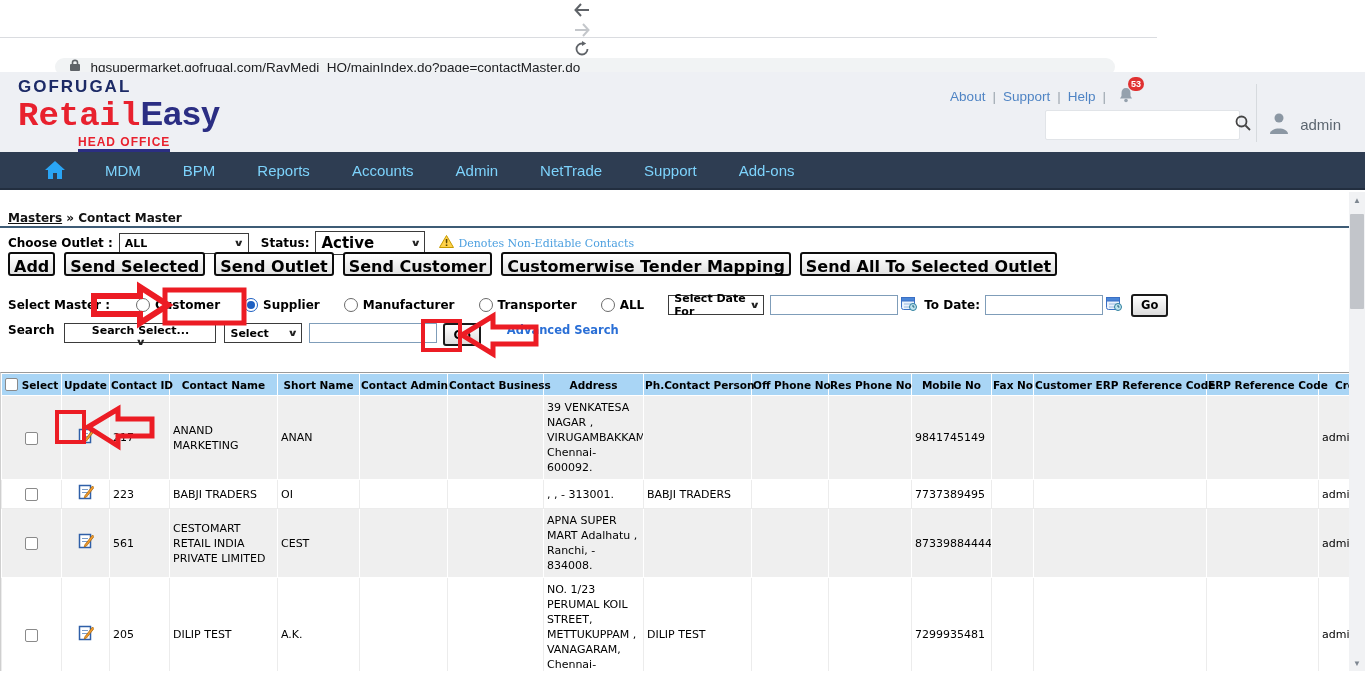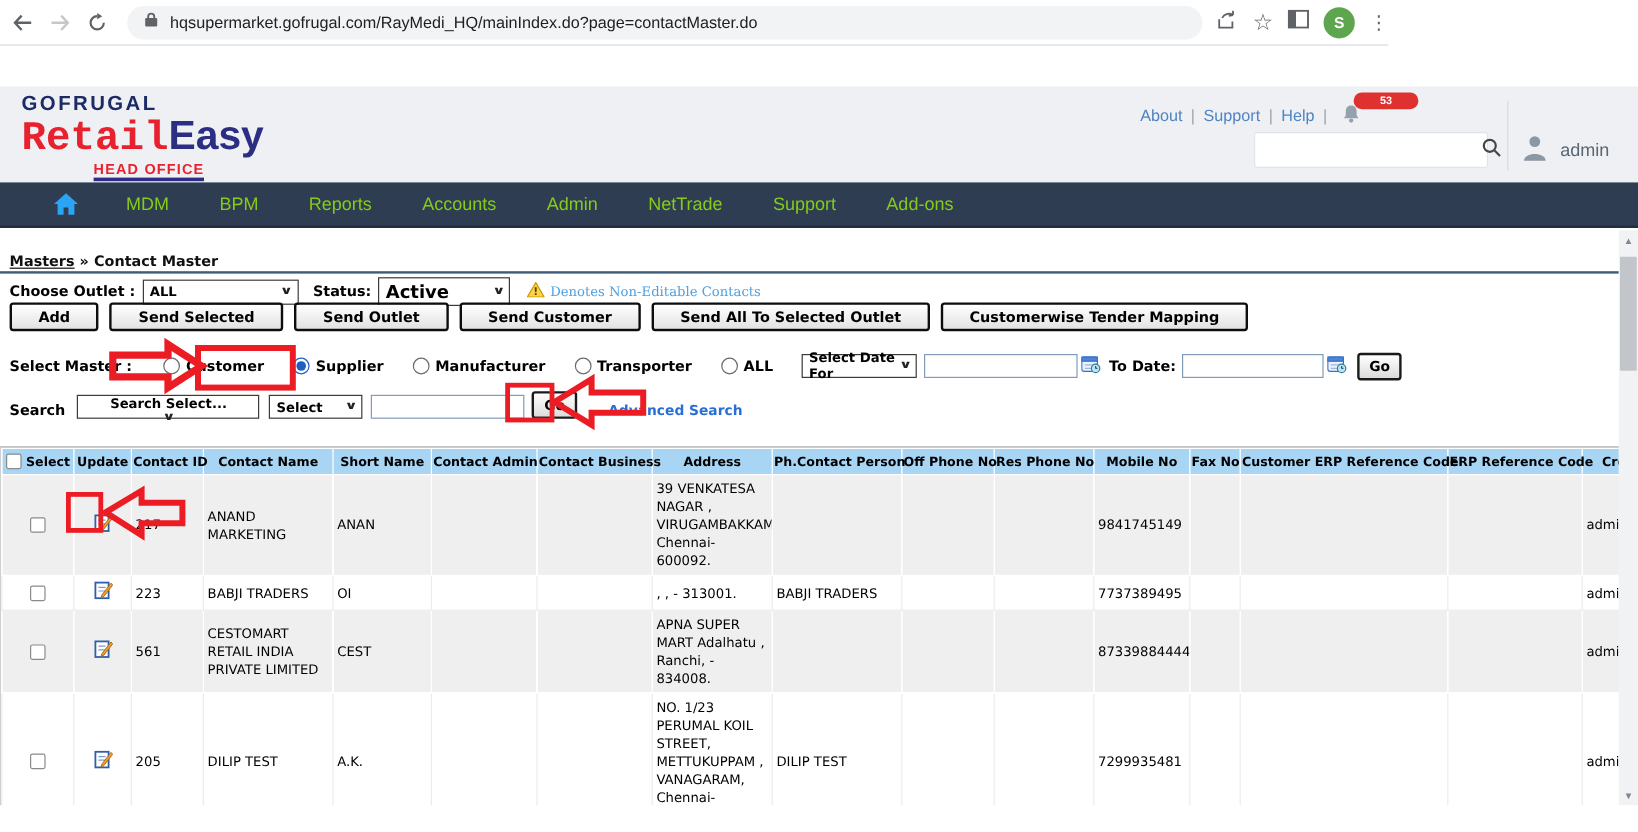--- a/index.html
+++ b/index.html
@@ -1,21 +1,21 @@
 <!DOCTYPE html>
 <html><head>
 <meta charset="utf-8">
 <style>
   * { box-sizing: border-box; margin: 0; padding: 0; }
   body { font-family: "Liberation Sans", sans-serif; background: #fff; }
   .page { position: relative; width: 1365px; height: 693px; overflow: hidden; background: #fff; }
 
   
   .browser-bar { position: absolute; top: 0; left: 0; width: 1157px; height: 38px; background: #fff;
-    border-bottom: 1px solid #dadce0; display: flex; align-items: center; }
+    border-bottom: 1px solid #dadce0; display: flex; align-items: center; flex-direction: column; }
   .nav-btn { width: 30px; height: 30px; display: flex; align-items: center; justify-content: center; margin-left: 6px; }
   .omnibox { height: 28px; width: 1060px; margin-left: 12px; background: #f1f3f4; border-radius: 14px;
     display: flex; align-items: center; padding: 0 14px; }
   .omnibox .url { font-size: 13.5px; color: #202124; margin-left: 10px; white-space: nowrap; }
   .chrome-right { display: flex; align-items: center; margin-left: 10px; gap: 12px; }
   .avatar-s { width: 26px; height: 26px; border-radius: 50%; background: #5da54e; color: #fff; font-size: 13px;
     font-weight: bold; display: flex; align-items: center; justify-content: center; }
   .dots { color: #5f6368; font-size: 16px; letter-spacing: 0; }
 
   
@@ -25,62 +25,62 @@
   .logo .product { font-size: 34px; font-weight: bold; letter-spacing: 0; margin-top: 1px; }
   .logo .product .red { color: #e8212e; font-family: Liberation Mono, monospace; }
   .logo .product .navy { color: #2b2e83; }
   .logo .sub { font-size: 12px; font-weight: bold; color: #e8212e; letter-spacing: 1px; text-align: right;
     border-bottom: 3px solid #2b2e83; display: inline-block; padding-bottom: 1px; margin-left: 60px; }
   .header-links { position: absolute; right: 230px; top: 14px; display: flex; align-items: center; gap: 7px;
     font-size: 13.5px; color: #9aa3ad; }
   .header-links a { color: #4f84c4; text-decoration: none; }
   .bell-wrap { position: relative; margin-left: 4px; }
   .badge { position: absolute; top: -9px; left: 11px; background: #e03131; color: #fff; font-size: 9px; font-weight: bold;
-    border-radius: 8px; padding: 2px 22px; }
+    border-radius: 8px; padding: 2px 3px; }
   .header-search { position: absolute; right: 125px; top: 38px; width: 195px; height: 30px; background: #fff;
     border: 1px solid #e1e4e8; border-radius: 2px; display: flex; align-items: center; }
   .header-search input { flex: 1; border: none; outline: none; height: 26px; padding: 0 6px; font-size: 13px; background: transparent; }
   .header-divider { position: absolute; right: 108px; top: 12px; width: 1px; height: 58px; background: #d6dade; }
   .admin-wrap { position: absolute; right: 24px; top: 38px; display: flex; align-items: center; gap: 8px;
     color: #5c6670; font-size: 15px; }
 
   
   .main-nav { position: absolute; top: 152px; left: 0; width: 1365px; height: 38px; background: #2e3d52;
     display: flex; align-items: center; border-bottom: 2px solid #222e3f; }
   .home-item { padding: 0 18px 0 44px; display: flex; align-items: center; }
-  .nav-item { color: #84cc16; font-size: 15px; padding: 9px 21px; cursor: pointer; }
+  .nav-item { color: #7dd3fc; font-size: 15px; padding: 9px 21px; cursor: pointer; }
   .breadcrumb { position: absolute; top: 211px; left: 8px; font-family: "DejaVu Sans", sans-serif;
     font-size: 12px; font-weight: bold; color: #111; }
   .breadcrumb .root { text-decoration: underline; cursor: pointer; }
   .breadcrumb-line { position: absolute; top: 226px; left: 0; width: 1349px; height: 0; border-top: 2px solid #3e5c76; }
 
   .filter-row { position: absolute; top: 231px; left: 8px; display: flex; align-items: center;
     font-family: "DejaVu Sans", sans-serif; font-size: 12px; font-weight: bold; }
   .sel { background: #fff; border: 1px solid #3b3b3b; display: flex; align-items: center;
     justify-content: space-between; padding: 0 5px; font-family: "DejaVu Sans", sans-serif; cursor: pointer; }
   .sel .chev { font-size: 9px; font-weight: bold; transform: scaleX(1.5); color: #222; }
   .note-blue { color: #4da0e0; font-weight: normal; font-size: 11px; font-family: "DejaVu Serif", serif; }
 
   .button-row { position: absolute; top: 252px; left: 8px; display: flex; gap: 9px; }
   .big-btn { border: 2px solid #0d0d0d; border-radius: 3px; background: linear-gradient(#ffffff, #e2e2e2);
-    font-family: "DejaVu Sans", sans-serif; font-size: 12px; font-weight: bold; padding: 3px 22px; height: 24px; cursor: pointer; }
+    font-family: "DejaVu Sans", sans-serif; font-size: 16px; font-weight: bold; padding: 3px 4px; height: 24px; cursor: pointer; }
 
   .master-row { position: absolute; top: 291px; left: 8px; display: flex; align-items: center;
     font-family: "DejaVu Sans", sans-serif; font-size: 12px; font-weight: bold; height: 28px; }
   .radio-item { display: flex; align-items: center; gap: 5px; margin-right: 24px; cursor: pointer; }
   .radio { width: 14px; height: 14px; border: 1px solid #6b6b6b; border-radius: 50%; background: #fff; position: relative; }
   .radio.checked { border-color: #1d5fc2; }
   .radio.checked::after { content: ""; position: absolute; left: 2px; top: 2px; width: 8px; height: 8px;
     border-radius: 50%; background: #1d5fc2; }
   .text-input { border: 1px solid #7f9db9; background: #fff; height: 20px; font-family: "DejaVu Sans", sans-serif;
     font-size: 11px; padding: 0 3px; }
   .go-btn { border: 2px solid #1a1a1a; border-radius: 3px; background: linear-gradient(#ffffff, #dcdcdc);
     font-family: "DejaVu Sans", sans-serif; font-size: 11.5px; font-weight: bold; padding: 2px 8px; height: 23px; cursor: pointer; }
 
-  .search-row { position: absolute; top: 323px; left: 8px; display: flex; align-items: flex-end;
+  .search-row { position: absolute; top: 323px; left: 8px; display: flex; align-items: flex-start;
     font-family: "DejaVu Sans", sans-serif; font-size: 12px; font-weight: bold; height: 26px; }
   .adv-link { color: #2a6fd6; font-size: 11.5px; font-weight: bold; margin-left: 26px; cursor: pointer; }
 
   .list-bar { position: absolute; top: 347px; left: 0; width: 1349px; height: 25px; background: #f3f4f5;
     border-top: 1px solid #e4e4e4; }
   .showing { position: absolute; left: 8px; top: 6px; font-family: "DejaVu Sans", sans-serif; font-size: 11px; color: #222; }
   .pager { position: absolute; left: 808px; top: 3px; display: flex; align-items: center; gap: 12px; }
   .pg-btn { width: 32px; height: 17px; border: 1px solid #9ab4cf; border-radius: 2px;
     background: linear-gradient(#fdfeff, #d3e3f3); display: flex; align-items: center; justify-content: center;
     gap: 1px; cursor: pointer; }
@@ -257,22 +257,22 @@
         </svg>
     </span>
     <span class="note-blue" style="margin-left:4px;">Denotes Non-Editable Contacts</span>
   </div>
 
   <div class="button-row" id="action-buttons">
       <button class="big-btn">Add</button>
       <button class="big-btn">Send Selected</button>
       <button class="big-btn">Send Outlet</button>
       <button class="big-btn">Send Customer</button>
+      <button class="big-btn">Customerwise Tender Mapping</button>
       <button class="big-btn">Send All To Selected Outlet</button>
-      <button class="big-btn">Customerwise Tender Mapping</button>
     </div>
 
   <div class="master-row">
     <span style="margin-right:26px;">Select Master :</span>
     <span id="master-radios" style="display:flex;align-items:center;">
         <span class="radio-item">
           <span class="radio"></span>
           <span>Customer</span>
         </span>
         <span class="radio-item">

